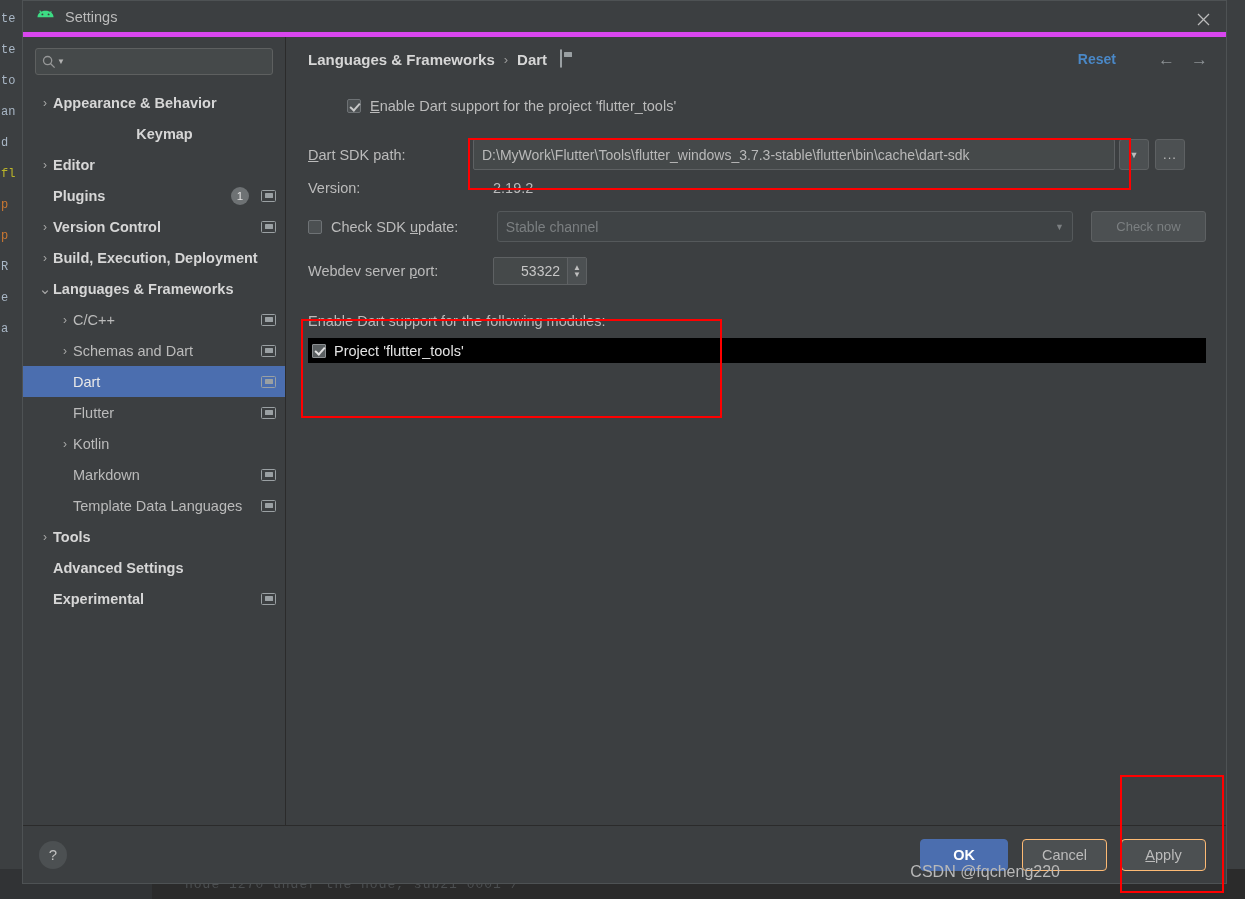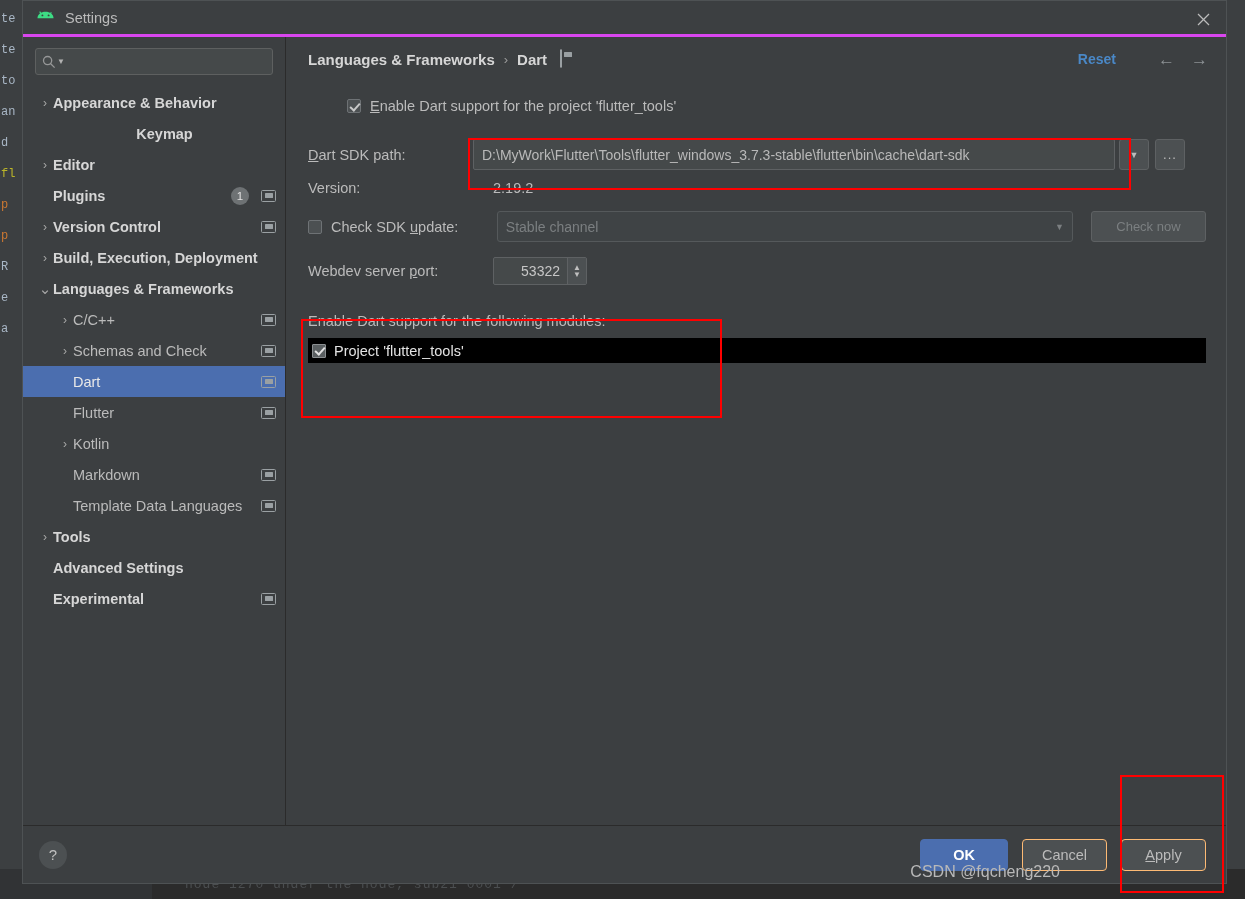--- a/index.html
+++ b/index.html
@@ -56,21 +56,21 @@
   .dialog {
     position: absolute; left: 22px; top: 0;
     width: 1205px; height: 884px;
     background: #3c3f41;
     border: 1px solid #4e5254;
     display: flex; flex-direction: column;
   }
   .titlebar {
     height: 36px; flex: 0 0 36px;
     background: #3c3f41;
-    border-bottom: 3px solid #d946ef;
+    border-bottom: 5px solid #d946ef;
     display: flex; align-items: center;
     position: relative;
   }
   .title-icon { margin-left: 12px; width: 20px; height: 20px; display:flex; align-items:center; justify-content:center;}
   .title-text {
     margin-left: 10px; color: #bbbbbb; font-size: 14.5px;
   }
   .titlebar-close {
     position: absolute; right: 0; top: 0; width: 46px; height: 36px;
     display: flex; align-items: center; justify-content: center;
@@ -379,21 +379,21 @@
               <span class="tw-arrow" style="font-size: 15px; line-height: 8px;">⌄</span>
               <span class="tree-label">Languages &amp; Frameworks</span>
             </div>
             <div class="tree-item" style="padding-left: 34px;">
               <span class="tw-arrow">›</span>
               <span class="tree-label">C/C++</span>
               <span class="proj-icon"></span>
             </div>
             <div class="tree-item" style="padding-left: 34px;">
               <span class="tw-arrow">›</span>
-              <span class="tree-label">Schemas and Check</span>
+              <span class="tree-label">Schemas and Dart</span>
               <span class="proj-icon"></span>
             </div>
             <div class="tree-item selected" style="padding-left: 34px;">
               <span class="tw-arrow"></span>
               <span class="tree-label">Dart</span>
               <span class="proj-icon"></span>
             </div>
             <div class="tree-item" style="padding-left: 34px;">
               <span class="tw-arrow"></span>
               <span class="tree-label">Flutter</span>

